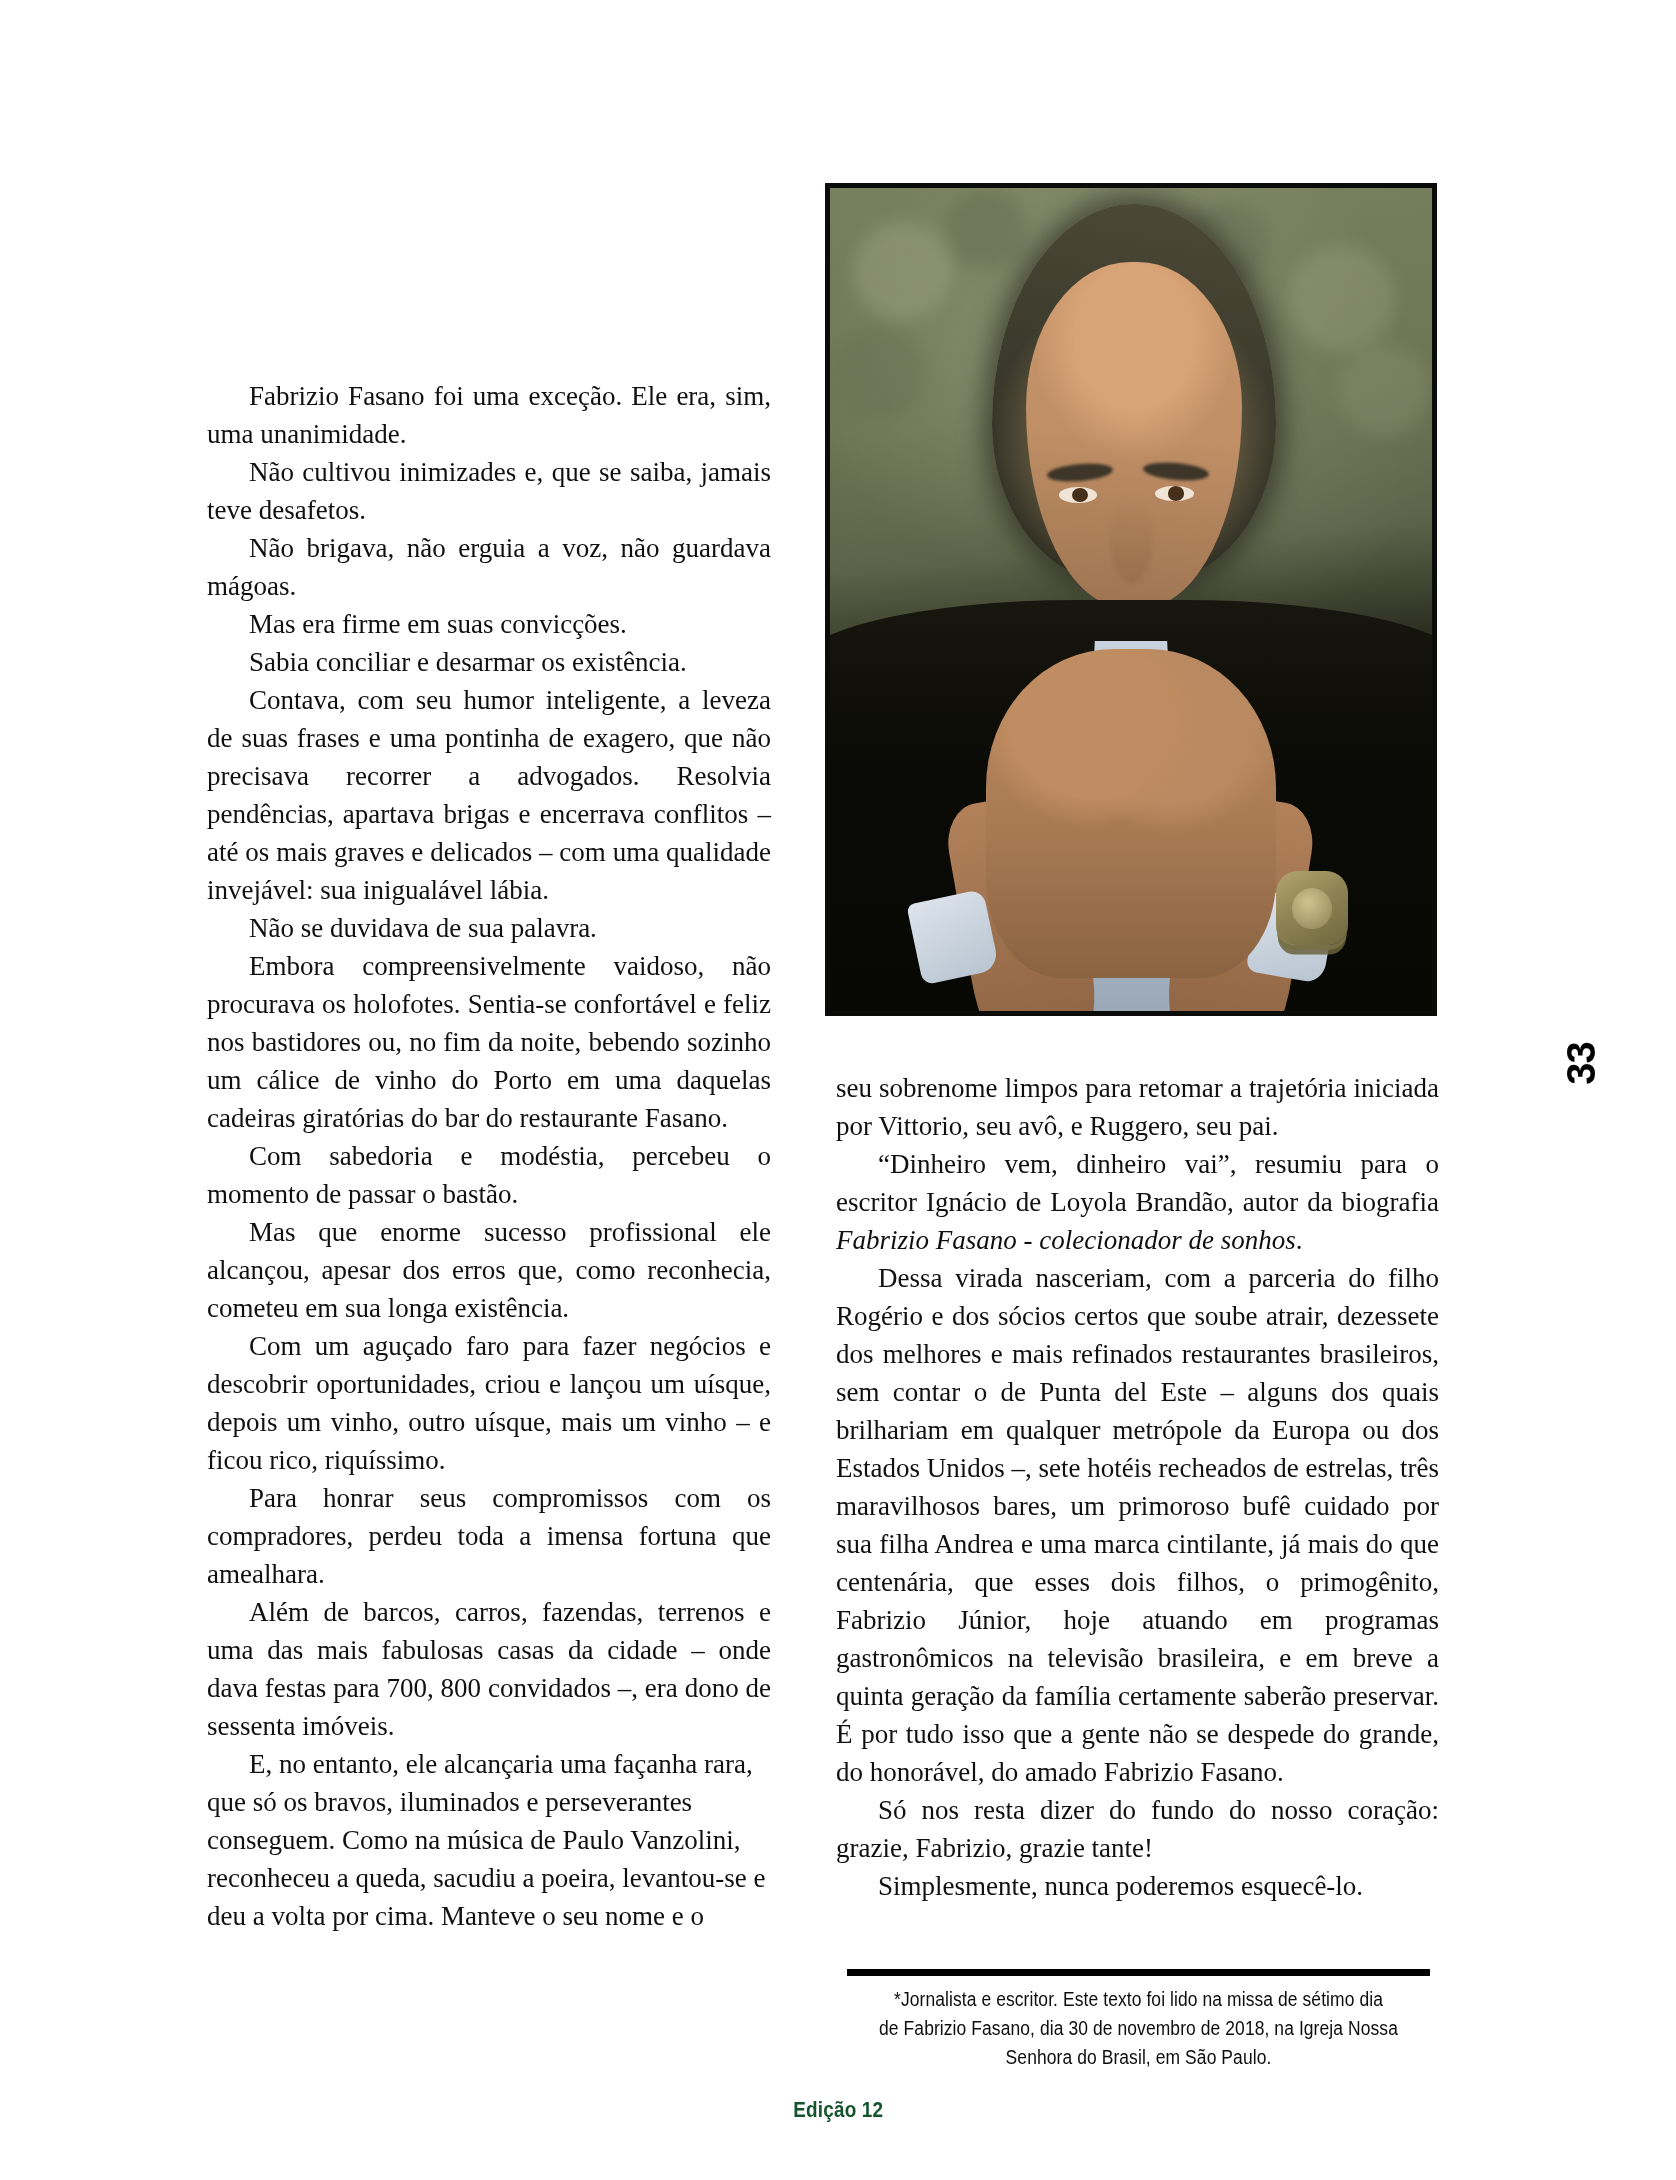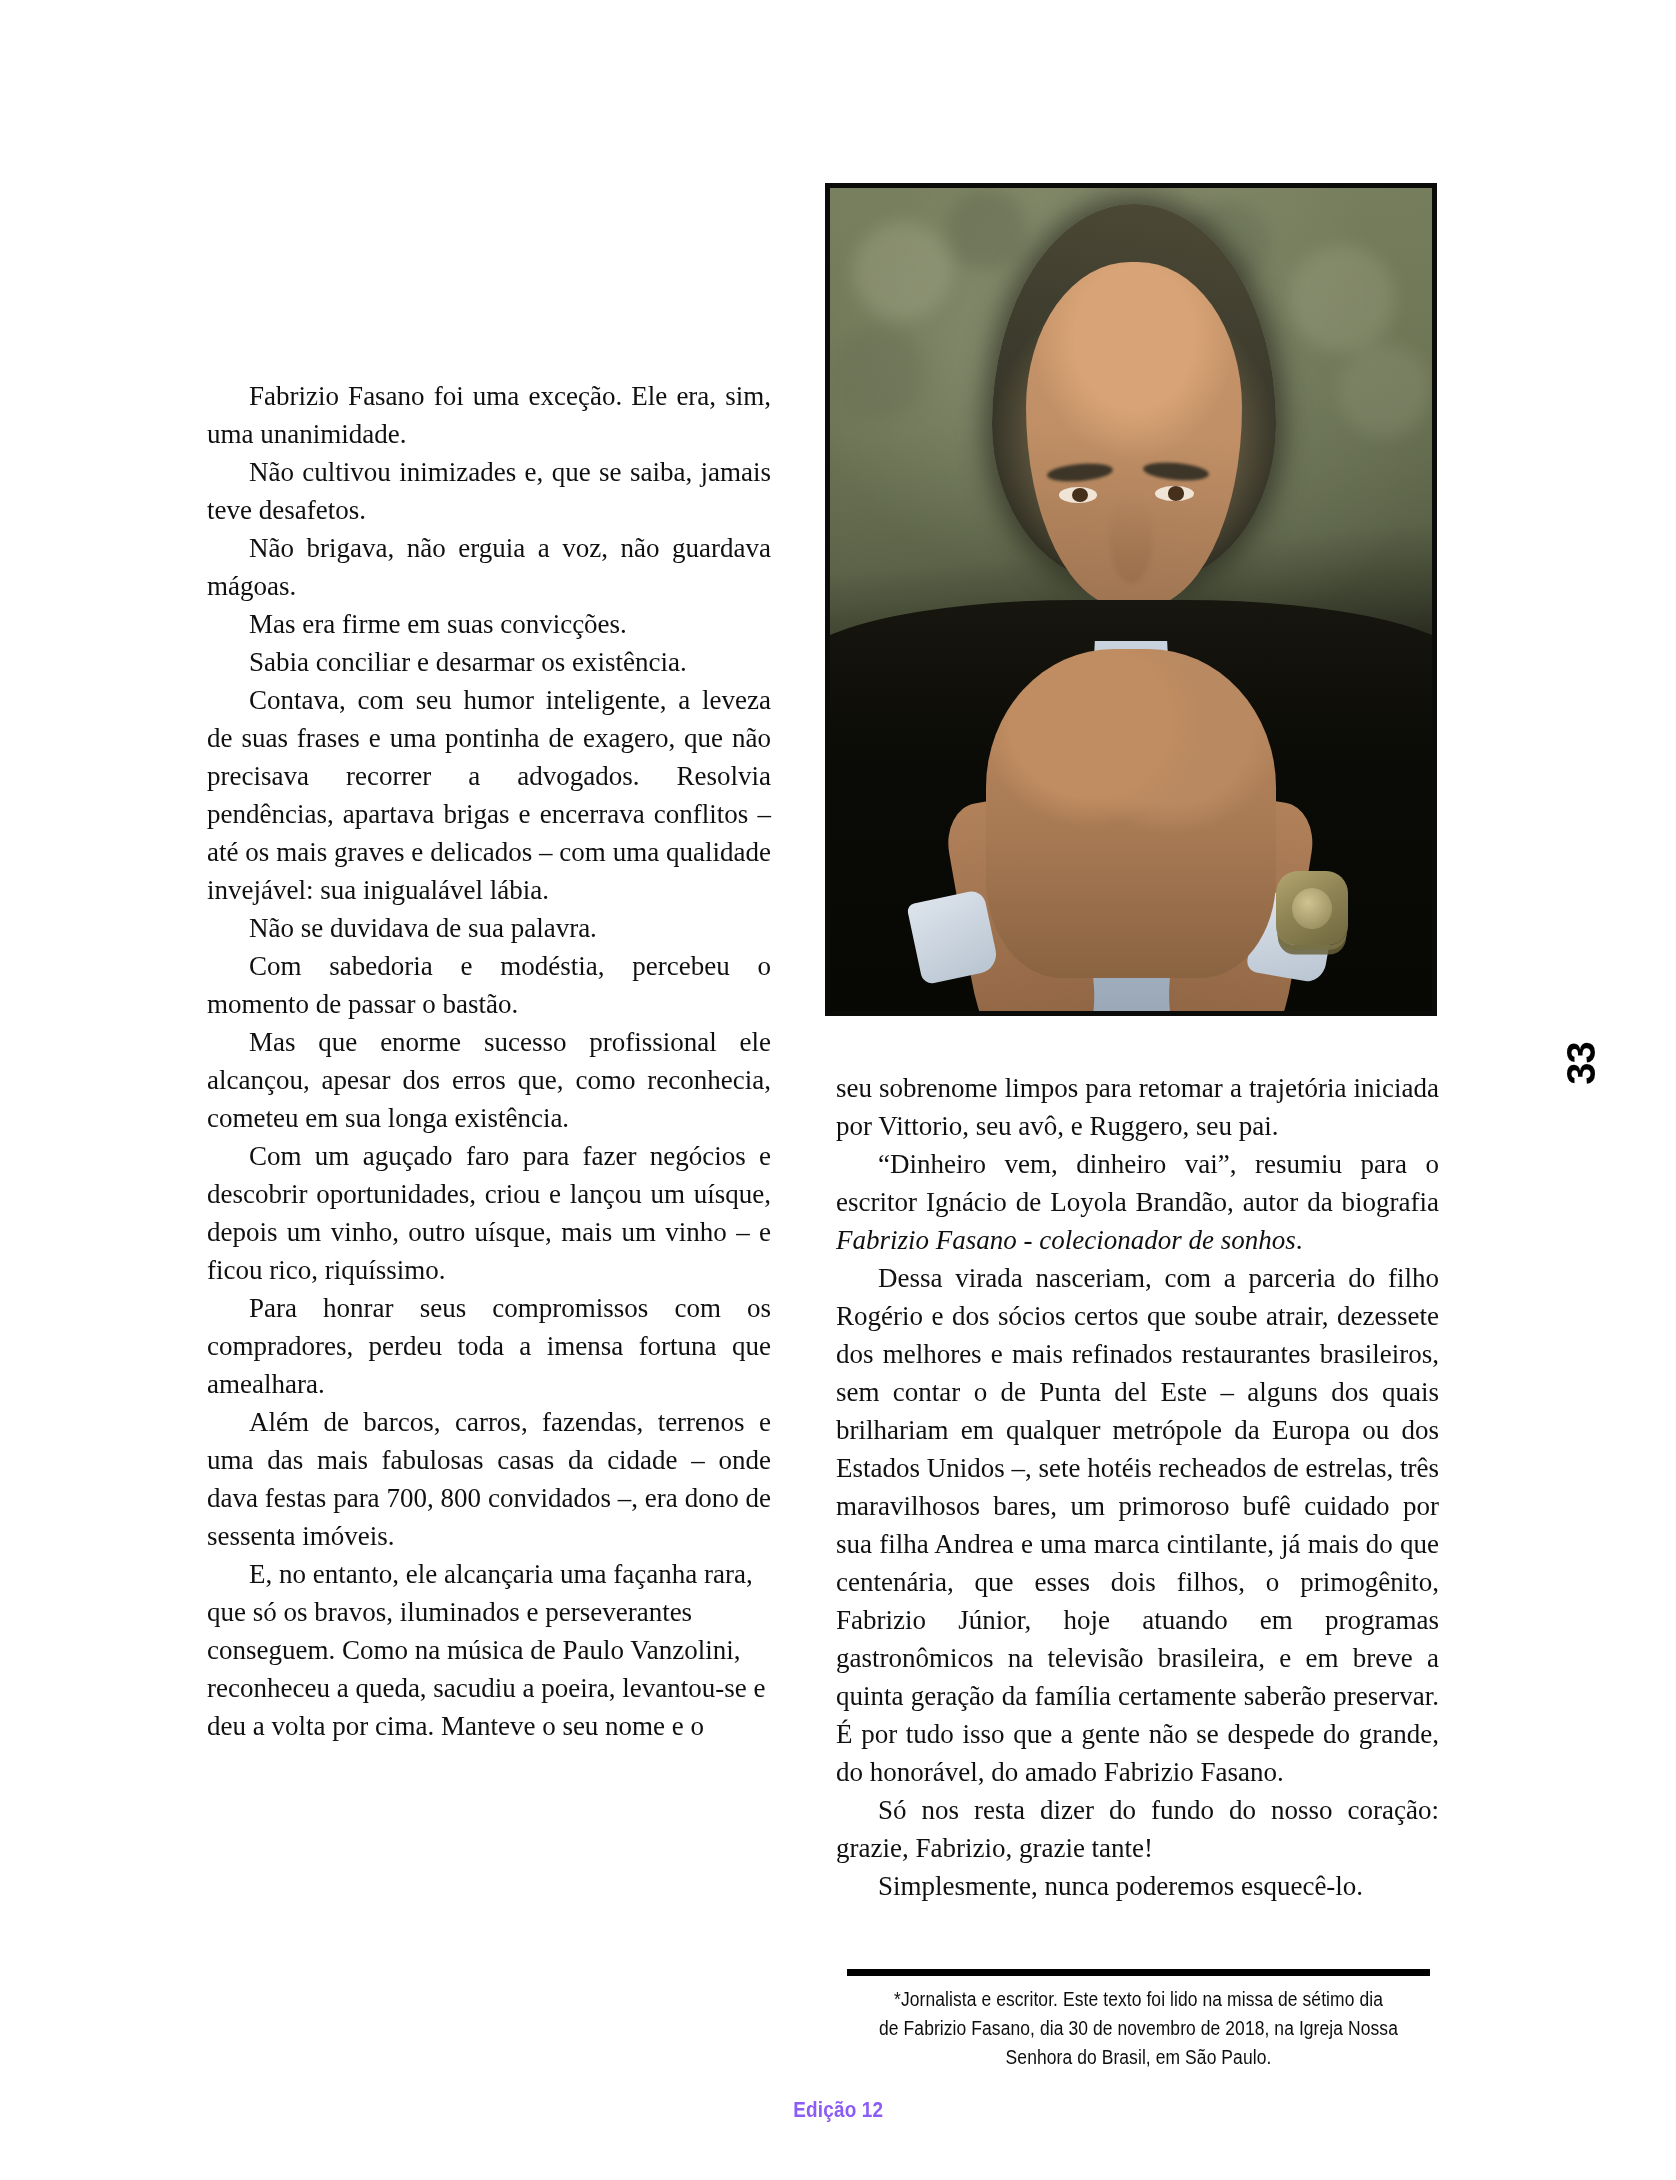--- a/index.html
+++ b/index.html
@@ -277,21 +277,21 @@
   .footer {
     position: absolute;
     left: 0;
     top: 2097px;
     width: 1677px;
     text-align: center;
     font-family: "Liberation Sans Narrow", "Liberation Sans", sans-serif;
     font-weight: 700;
     font-size: 22px;
     letter-spacing: 0.2px;
-    color: #8b5cf6;
+    color: #14532d;
   }
   .footer span {
     display: inline-block;
     transform: scaleX(0.86);
   }
 </style>
 </head>
 <body>
 
 <div class="page">
@@ -321,20 +321,21 @@
   <div class="page-number">33</div>
 
   <div class="col col-left">
     <p>Fabrizio Fasano foi uma exceção. Ele era, sim, uma unanimidade.</p>
     <p>Não cultivou inimizades e, que se saiba, jamais teve desafetos.</p>
     <p>Não brigava, não erguia a voz, não guardava mágoas.</p>
     <p>Mas era firme em suas convicções.</p>
     <p>Sabia conciliar e desarmar os existência.</p>
     <p>Contava, com seu humor inteligente, a leveza de suas frases e uma pontinha de exagero, que não precisava recorrer a advogados. Resolvia pendências, apartava brigas e encerrava conflitos – até os mais graves e delicados – com uma qualidade invejável: sua inigualável lábia.</p>
     <p>Não se duvidava de sua palavra.</p>
+    <p>Embora compreensivelmente vaidoso, não procurava os holofotes. Sentia-se confortável e feliz nos bastidores ou, no fim da noite, bebendo sozinho um cálice de vinho do Porto em uma daquelas cadeiras giratórias do bar do restaurante Fasano.</p>
     <p>Com sabedoria e modéstia, percebeu o momento de passar o bastão.</p>
     <p>Mas que enorme sucesso profissional ele alcançou, apesar dos erros que, como reconhecia, cometeu em sua longa existência.</p>
     <p>Com um aguçado faro para fazer negócios e descobrir oportunidades, criou e lançou um uísque, depois um vinho, outro uísque, mais um vinho – e ficou rico, riquíssimo.</p>
     <p>Para honrar seus compromissos com os compradores, perdeu toda a imensa fortuna que amealhara.</p>
     <p>Além de barcos, carros, fazendas, terrenos e uma das mais fabulosas casas da cidade – onde dava festas para 700, 800 convidados –, era dono de sessenta imóveis.</p>
     <p class="last-line-natural">E, no entanto, ele alcançaria uma façanha rara, que só os bravos, iluminados e perseverantes conseguem. Como na música de Paulo Vanzolini, reconheceu a queda, sacudiu a poeira, levantou-se e deu a volta por cima. Manteve o seu nome e o</p>
   </div>
 
   <div class="col col-right">
     <p style="text-indent:0">seu sobrenome limpos para retomar a trajetória iniciada por Vittorio, seu avô, e Ruggero, seu pai.</p>

